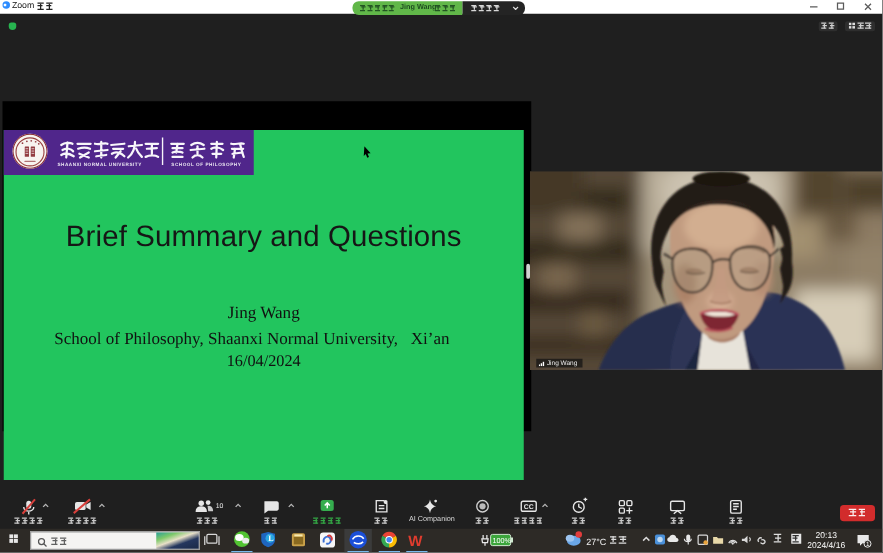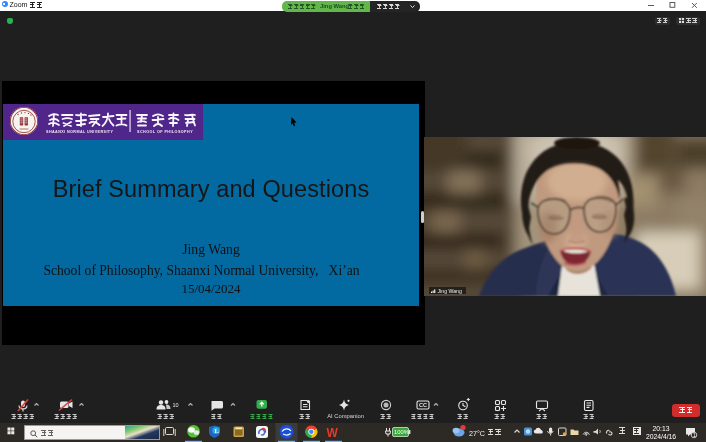--- a/index.html
+++ b/index.html
@@ -17,21 +17,21 @@
 #zic:after{content:"";position:absolute;left:1.4px;top:2px;width:2.4px;height:2px;background:#fff;border-radius:.5px}
 #ztitle{left:9.5px;top:1px;font-size:7px;color:#111;letter-spacing:0}
 
 #gpill{left:282px;top:1px;width:88px;height:10.5px;background:#61b749;border-radius:5px 0 0 5px;color:#1e4d20}
 #dpill{left:370px;top:1px;width:50px;height:10.5px;background:#242424;border-radius:0 5px 5px 0;color:#e8e8e8}
 
 #shield{left:7px;top:17.5px;width:5.5px;height:6px;background:#27b34f;border-radius:2px 2px 3px 3px}
 .tbtn{top:16.5px;height:8px;background:#2e2e2e;border-radius:2px;color:#ddd;padding-top:0}
 
 #share{left:2px;top:81px;width:423px;height:263.5px;background:#000}
-#slide{left:1px;top:22.5px;width:416px;height:202px;background:#0369a1}
+#slide{left:1px;top:22.5px;width:416px;height:280px;background:#22c55e}
 #banner{left:0;top:0;width:199.5px;height:36px;background:#50268b}
 #blogo{left:7px;top:3.5px;width:28px;height:28px;background:#f7f3ef;border-radius:50%;box-shadow:0 0 0 .8px #8a2d33 inset}
 #titleline{left:0;top:72.5px;width:416px;text-align:center;font-size:23.5px;color:#161616;letter-spacing:0.12px}
 .serif{font-family:"Liberation Serif",serif;color:#111;width:416px;text-align:center;left:0}
 
 #video{left:424px;top:137px;width:282px;height:159px;background:#222;overflow:hidden}
 #vlabel{left:429px;top:286.5px;width:37px;height:7.5px;background:rgba(20,20,20,.75);color:#eee}
 #vhandle{left:421px;top:211px;width:3px;height:12px;background:#cfcfcf;border-radius:2px}
 .tl{top:414px;transform:translateX(-50%);display:flex;gap:1px;color:#d8d8d8}
 .tl .c{width:5px;height:5px}
@@ -137,21 +137,21 @@
 
           <g fill="#fff" opacity=".9">
             <text x="43" y="28.8" font-size="3.7" font-weight="bold" font-family="Liberation Sans" letter-spacing="0.42">SHAANXI NORMAL UNIVERSITY</text>
             <text x="134" y="28.8" font-size="3.7" font-weight="bold" font-family="Liberation Sans" letter-spacing="0.45">SCHOOL OF PHILOSOPHY</text>
           </g>
         </svg>
       </div>
       <div class="abs" id="titleline">Brief Summary and Questions</div>
       <div class="abs serif" style="top:138px;font-size:13.7px">Jing Wang</div>
       <div class="abs serif" style="top:159.3px;font-size:13.6px;transform:translateX(-9.5px)">School of Philosophy, Shaanxi Normal University,&nbsp;&nbsp; Xi’an</div>
-      <div class="abs serif" style="top:177px;font-size:13px">15/04/2024</div>
+      <div class="abs serif" style="top:177px;font-size:13px">16/04/2024</div>
       <svg class="abs" id="cursvg" style="left:287px;top:13.5px" width="8" height="10" viewBox="0 0 8 10">
           <path d="M1.5 0 L6.5 5.5 L4 5.7 L5.2 8.6 L3.8 9.2 L2.6 6.2 L1 7.8 Z" fill="#000"></path>
         </svg>
     </div>
   </div>
 
   <div class="abs" id="video">
     <svg width="282" height="159" viewBox="0 0 282 159">
       <defs>
         <filter id="bgblur" x="-15%" y="-15%" width="130%" height="130%">

